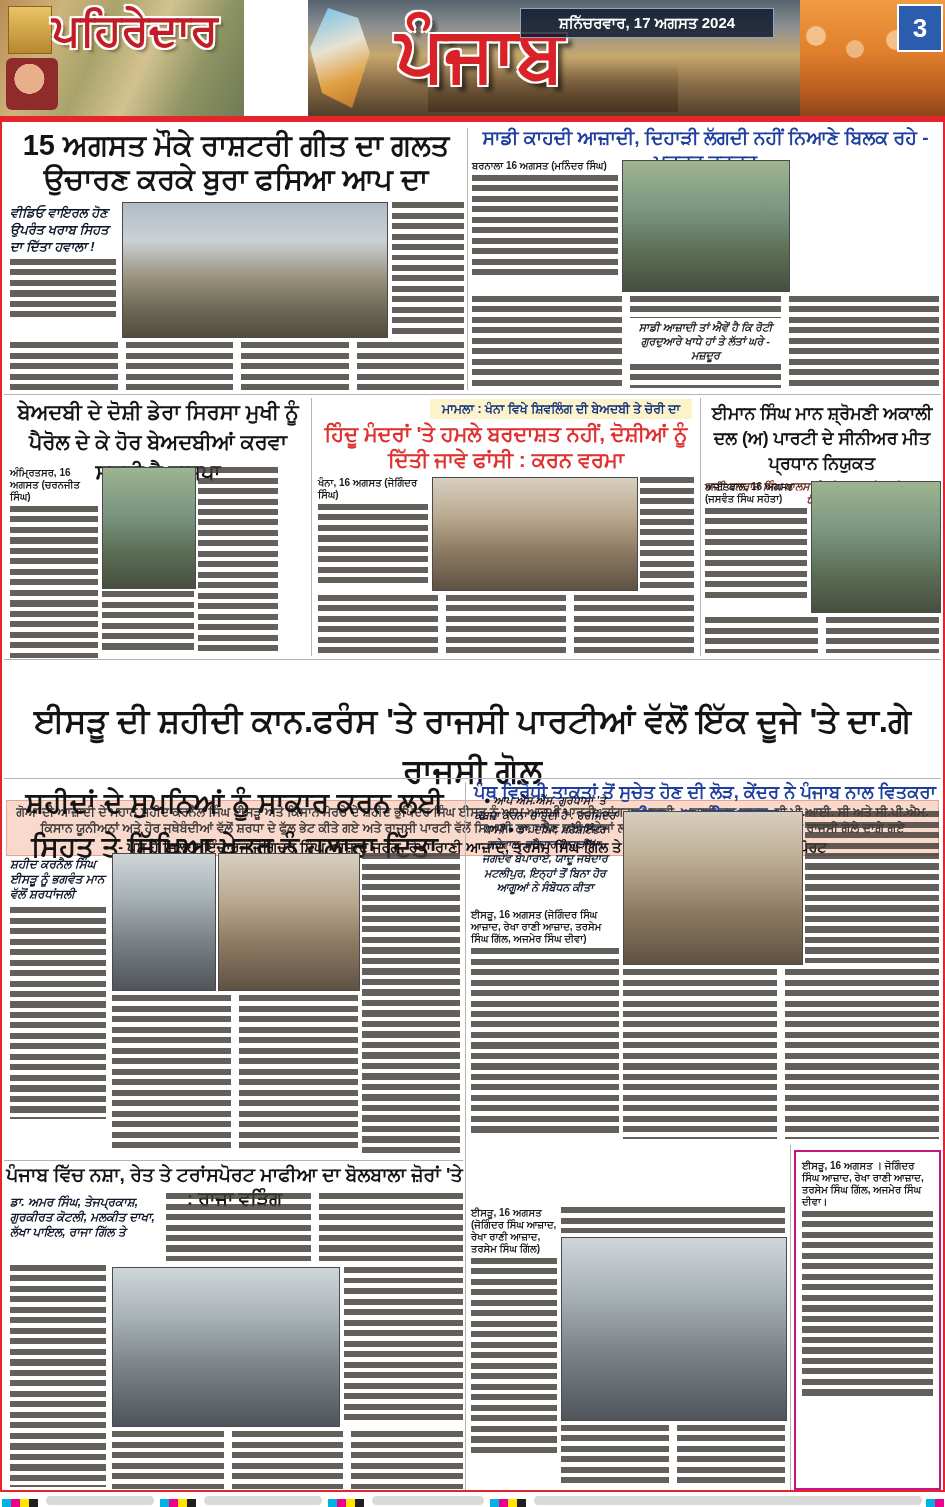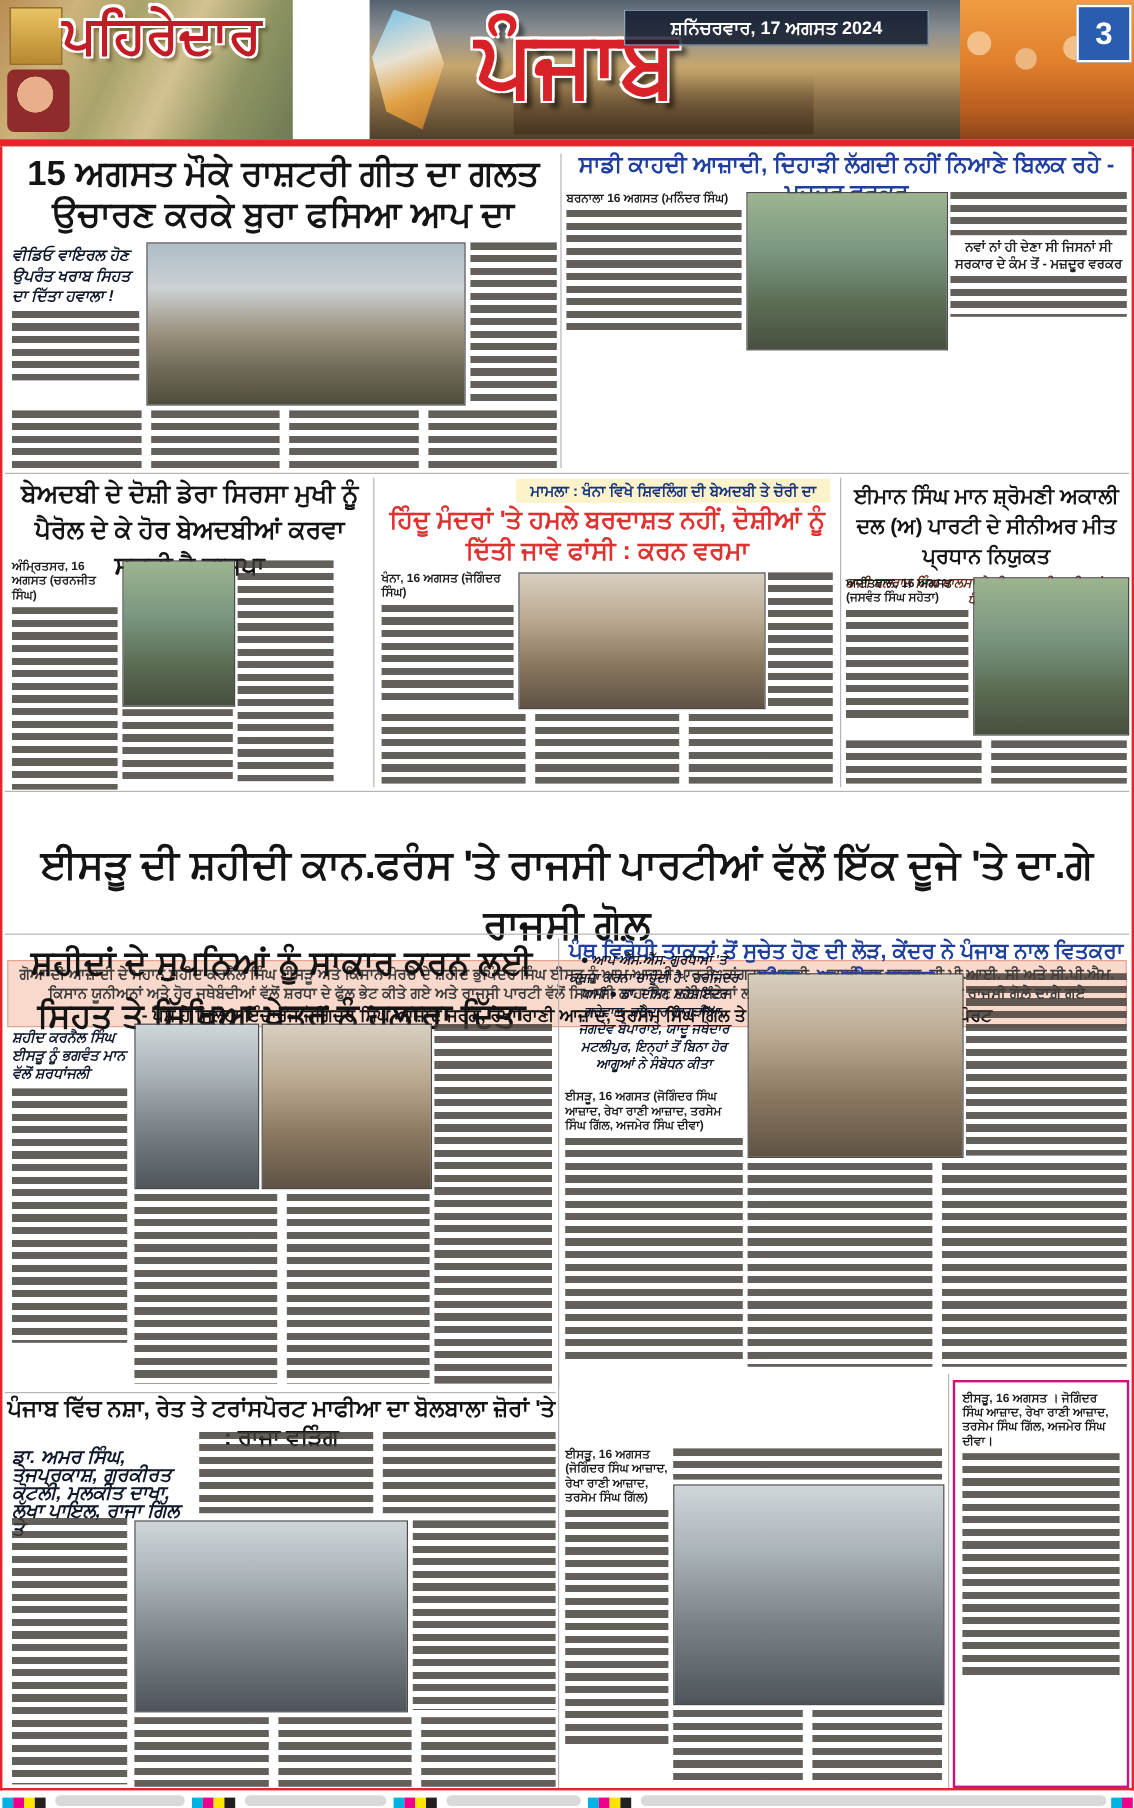--- a/index.html
+++ b/index.html
@@ -91,24 +91,28 @@
     </div>
   </div>
 
   <div class="abs" style="left:470px;top:126px;width:471px;height:266px;">
     <div class="hl hl-blue" style="font-size:19px;line-height:24px;">ਸਾਡੀ ਕਾਹਦੀ ਆਜ਼ਾਦੀ, ਦਿਹਾੜੀ ਲੱਗਦੀ ਨਹੀਂ ਨਿਆਣੇ ਬਿਲਕ ਰਹੇ - ਮਜ਼ਦੂਰ ਵਰਕਰ</div>
     <div class="abs" style="left:2px;top:34px;width:146px;height:130px;">
       <span class="dateline">ਬਰਨਾਲਾ 16 ਅਗਸਤ (ਮਨਿੰਦਰ ਸਿੰਘ)</span>
       <div class="greek" style="height:100px;"></div>
     </div>
     <div class="abs photo ph-green" style="left:152px;top:34px;width:166px;height:130px;"></div>
-    <div class="abs" style="left:322px;top:34px;width:147px;height:130px;">
-      <div class="greek" style="height:36px;"></div>
-      <div class="subdeck" style="font-size:11px;line-height:14px;margin:3px 0;color:#222;">ਨਵਾਂ ਨਾਂ ਹੀ ਦੇਣਾ ਸੀ ਜਿਸਨਾਂ ਸੀ ਸਰਕਾਰ ਦੇ ਕੰਮ ਤੋਂ - ਮਜ਼ਦੂਰ ਵਰਕਰ</div>
-      <div class="greek" style="height:34px;"></div>
+    <div class="abs cols" style="left:2px;top:170px;width:467px;height:94px;">
+      <div class="greek"></div>
+      <div>
+        <div class="greek" style="height:22px;"></div>
+        <div class="subdeck" style="font-size:11px;line-height:14px;margin:2px 0;font-style:italic;color:#222;">ਸਾਡੀ ਆਜ਼ਾਦੀ ਤਾਂ ਐਵੇਂ ਹੈ ਕਿ ਰੋਟੀ ਗੁਰਦੁਆਰੇ ਖਾਧੇ ਹਾਂ ਤੇ ਲੱਤਾਂ ਘਰੇ - ਮਜ਼ਦੂਰ</div>
+        <div class="greek" style="height:24px;"></div>
+      </div>
+      <div class="greek"></div>
     </div>
   </div>
   <div class="abs vline" style="left:467px;top:128px;height:262px;"></div>
   <div class="abs hline" style="left:4px;top:394px;width:937px;"></div>
 
   <div class="abs" style="left:6px;top:397px;width:304px;height:260px;">
     <div class="hl hl-black" style="font-size:21px;line-height:30px;">ਬੇਅਦਬੀ ਦੇ ਦੋਸ਼ੀ ਡੇਰਾ ਸਿਰਸਾ ਮੁਖੀ ਨੂੰ ਪੈਰੋਲ ਦੇ ਕੇ ਹੋਰ ਬੇਅਦਬੀਆਂ ਕਰਵਾ ਸਕਦੀ ਹੈ ਭਾਜਪਾ</div>
     <div class="abs" style="left:4px;top:70px;width:88px;height:184px;">
       <span class="dateline">ਅੰਮ੍ਰਿਤਸਰ, 16 ਅਗਸਤ (ਚਰਨਜੀਤ ਸਿੰਘ)</span>
       <div class="greek" style="height:152px;"></div>
@@ -187,21 +191,21 @@
     </div>
     <div class="abs cols" style="left:154px;top:188px;width:316px;height:170px;">
       <div class="greek"></div>
       <div class="greek"></div>
     </div>
   </div>
 
   <div class="abs hline" style="left:4px;top:1160px;width:459px;"></div>
   <div class="abs" style="left:6px;top:1163px;width:457px;height:327px;">
     <div class="hl hl-black" style="font-size:19px;line-height:24px;">ਪੰਜਾਬ ਵਿੱਚ ਨਸ਼ਾ, ਰੇਤ ਤੇ ਟਰਾਂਸਪੋਰਟ ਮਾਫੀਆ ਦਾ ਬੋਲਬਾਲਾ ਜ਼ੋਰਾਂ 'ਤੇ : ਰਾਜਾ ਵੜਿੰਗ</div>
-    <div class="abs standfirst" style="left:4px;top:44px;width:152px;height:48px;font-size:16px;line-height:15px;">ਡਾ. ਅਮਰ ਸਿੰਘ, ਤੇਜਪ੍ਰਕਾਸ਼, ਗੁਰਕੀਰਤ ਕੋਟਲੀ, ਮਲਕੀਤ ਦਾਖਾ, ਲੱਖਾ ਪਾਇਲ, ਰਾਜਾ ਗਿੱਲ ਤੇ</div>
+    <div class="abs standfirst" style="left:4px;top:32px;width:152px;height:48px;font-size:12px;line-height:15px;">ਡਾ. ਅਮਰ ਸਿੰਘ, ਤੇਜਪ੍ਰਕਾਸ਼, ਗੁਰਕੀਰਤ ਕੋਟਲੀ, ਮਲਕੀਤ ਦਾਖਾ, ਲੱਖਾ ਪਾਇਲ, ਰਾਜਾ ਗਿੱਲ ਤੇ</div>
     <div class="abs cols" style="left:160px;top:30px;width:297px;height:68px;">
       <div class="greek"></div>
       <div class="greek"></div>
     </div>
     <div class="abs greek" style="left:4px;top:102px;width:96px;height:384px;max-height:222px;"></div>
     <div class="abs photo ph-stage" style="left:106px;top:104px;width:226px;height:158px;"></div>
     <div class="abs greek" style="left:338px;top:104px;width:119px;height:158px;"></div>
     <div class="abs cols" style="left:106px;top:268px;width:351px;height:58px;">
       <div class="greek"></div>
       <div class="greek"></div>

